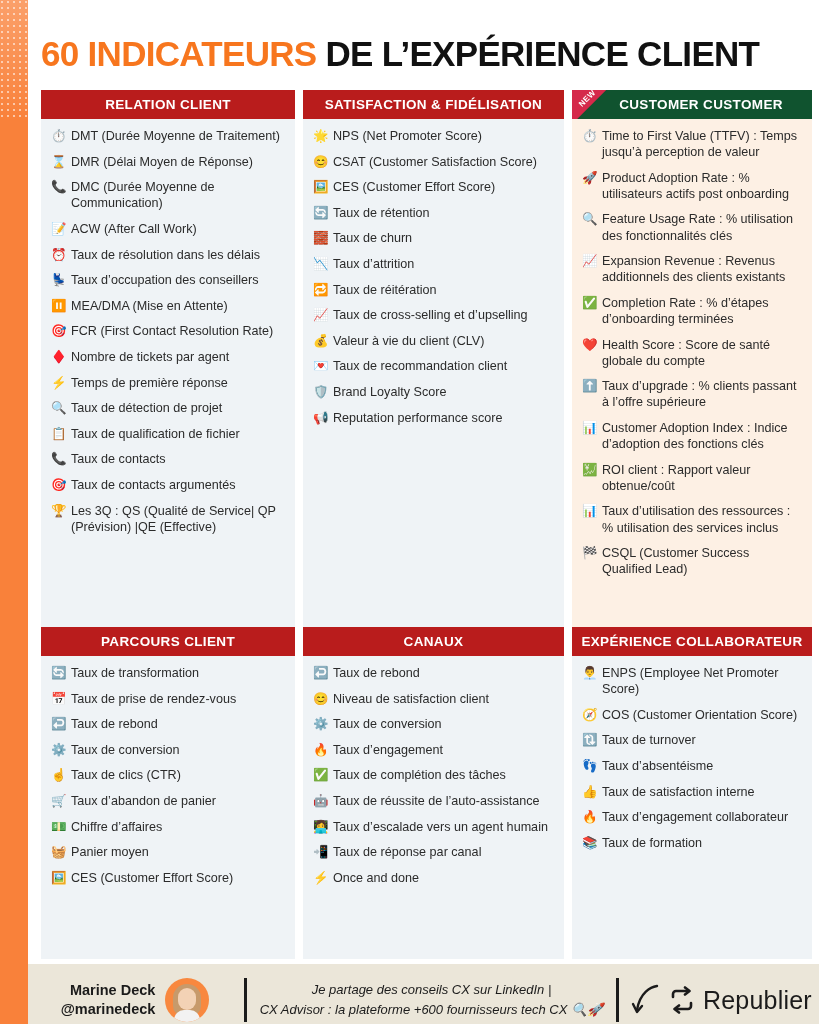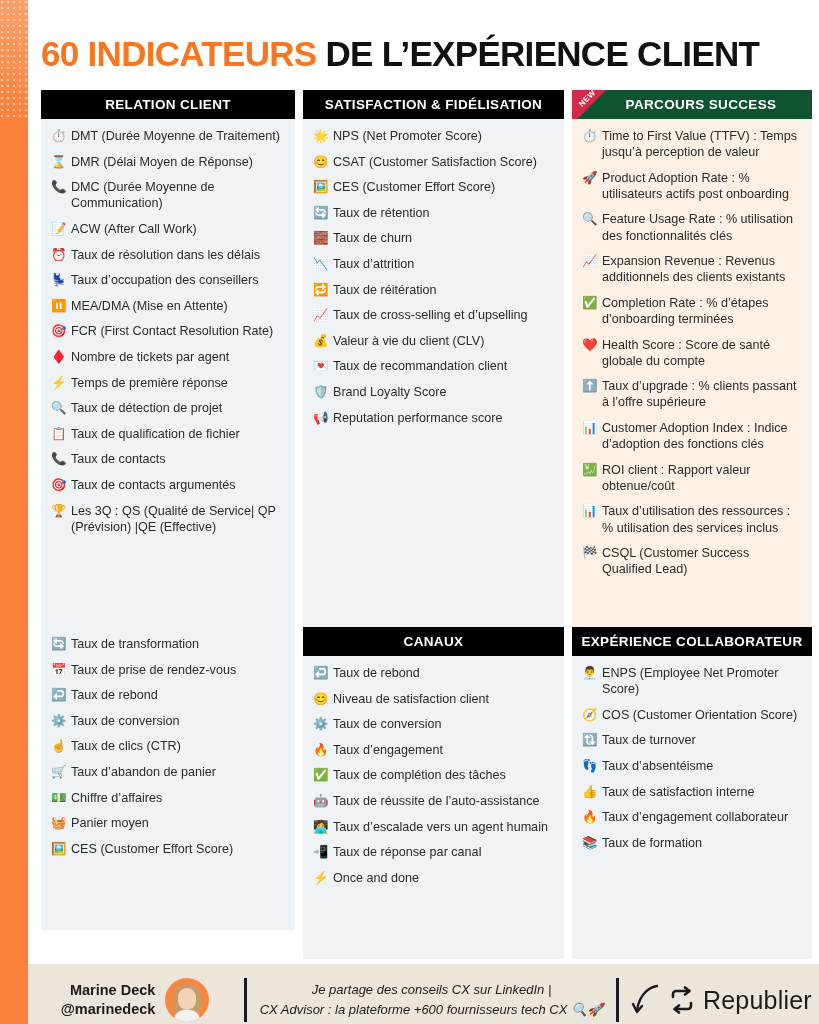--- a/index.html
+++ b/index.html
@@ -58,21 +58,21 @@
   .title-orange { color: #F7761E; }
   .title-dark { color: #111111; margin-left: 9px; }
 
   
   .panel {
     position: absolute;
     box-sizing: border-box;
   }
   .panel-head {
     height: 29px;
-    background: #000000;
+    background: #b91c1c;
     color: #ffffff;
     font-size: 13.5px;
     font-weight: 700;
     letter-spacing: .35px;
     display: flex;
     align-items: center;
     justify-content: center;
     position: relative;
     overflow: hidden;
     text-align: center;
@@ -351,21 +351,21 @@
           <span class="txt">Reputation performance score</span>
         </div>
       </div>
   </div>
 
   <div class="panel" style="left:544px; top:78px; width:240px;">
     <div class="panel-head green">
       <div class="new-ribbon">
         <span>NEW</span>
       </div>
-      <span class="head-label">PARCOURS SUCCESS</span>
+      <span class="head-label">CUSTOMER CUSTOMER</span>
     </div>
     <div class="panel-body cream" style="height:519px;" id="body-2">
         <div class="kpi">
           <span class="ico">⏱️</span>
           <span class="txt">Time to First Value (TTFV) : Temps jusqu’à perception de valeur</span>
         </div>
         <div class="kpi">
           <span class="ico">🚀</span>
           <span class="txt">Product Adoption Rate : % utilisateurs actifs post onboarding</span>
         </div>
@@ -402,20 +402,23 @@
           <span class="txt">Taux d’utilisation des ressources : % utilisation des services inclus</span>
         </div>
         <div class="kpi">
           <span class="ico">🏁</span>
           <span class="txt">CSQL (Customer Success Qualified Lead)</span>
         </div>
       </div>
   </div>
 
   <div class="panel" style="left:13px; top:615px; width:254px;">
+    <div class="panel-head orange">
+      <span class="head-label">PARCOURS CLIENT</span>
+    </div>
     <div class="panel-body" style="height:303px;" id="body-3">
         <div class="kpi">
           <span class="ico">🔄</span>
           <span class="txt">Taux de transformation</span>
         </div>
         <div class="kpi">
           <span class="ico">📅</span>
           <span class="txt">Taux de prise de rendez-vous</span>
         </div>
         <div class="kpi">

